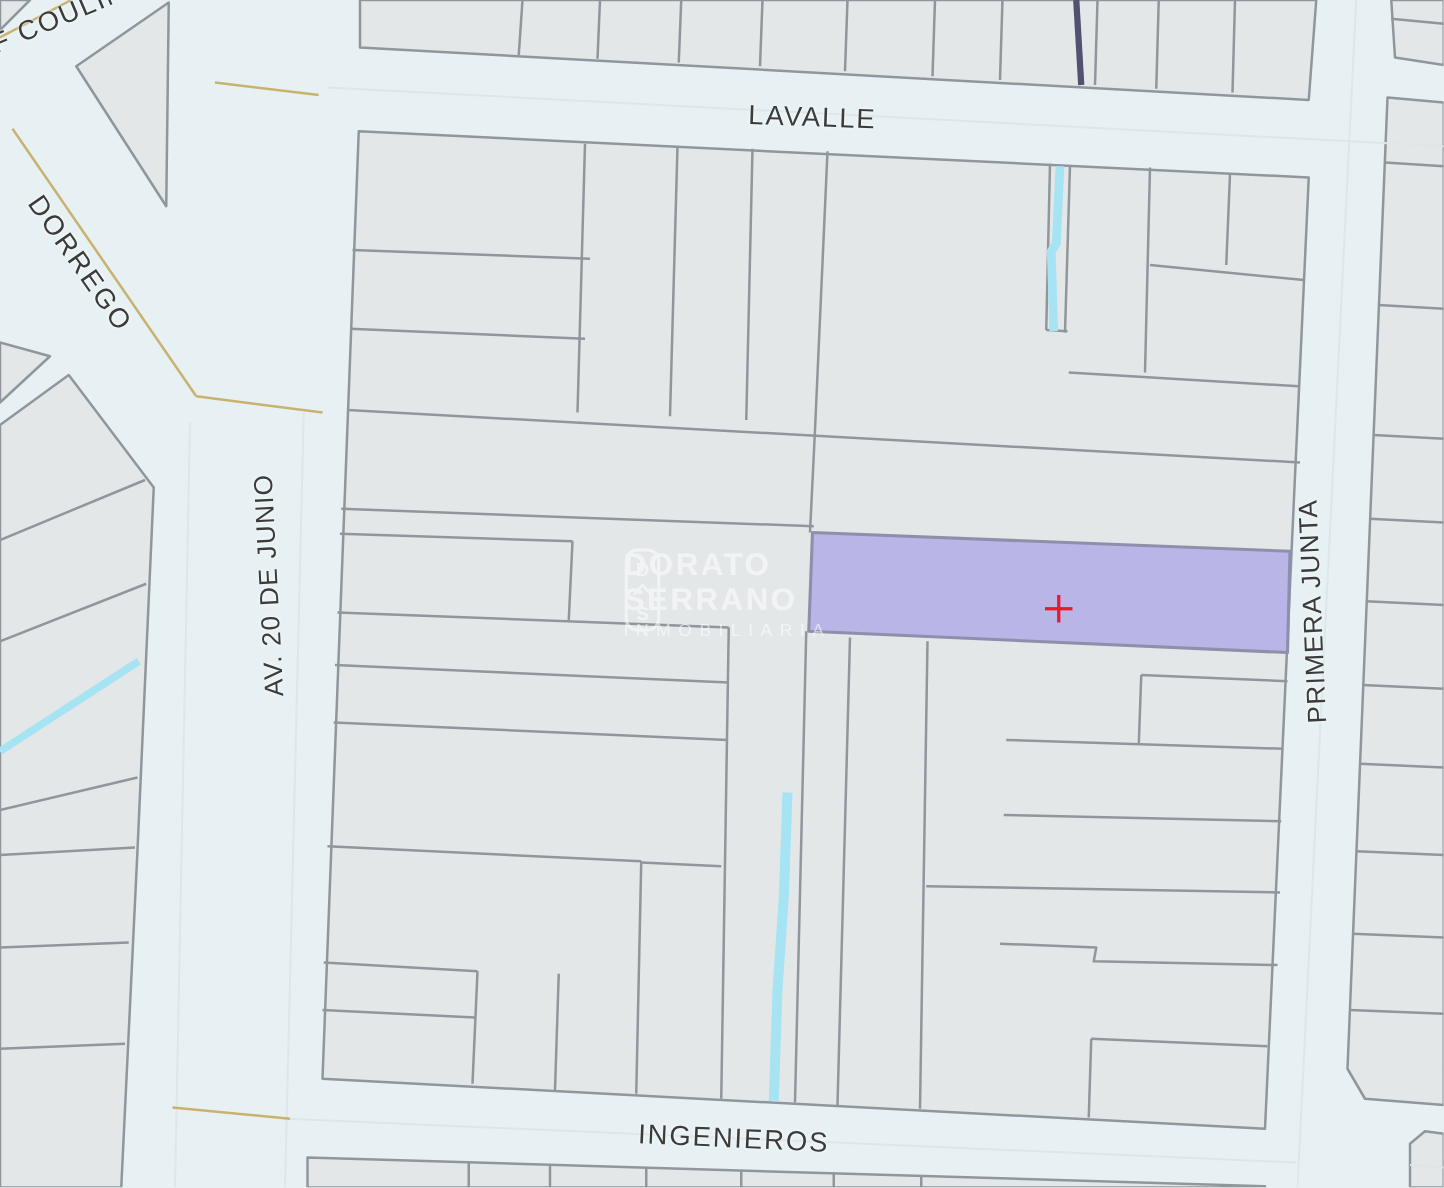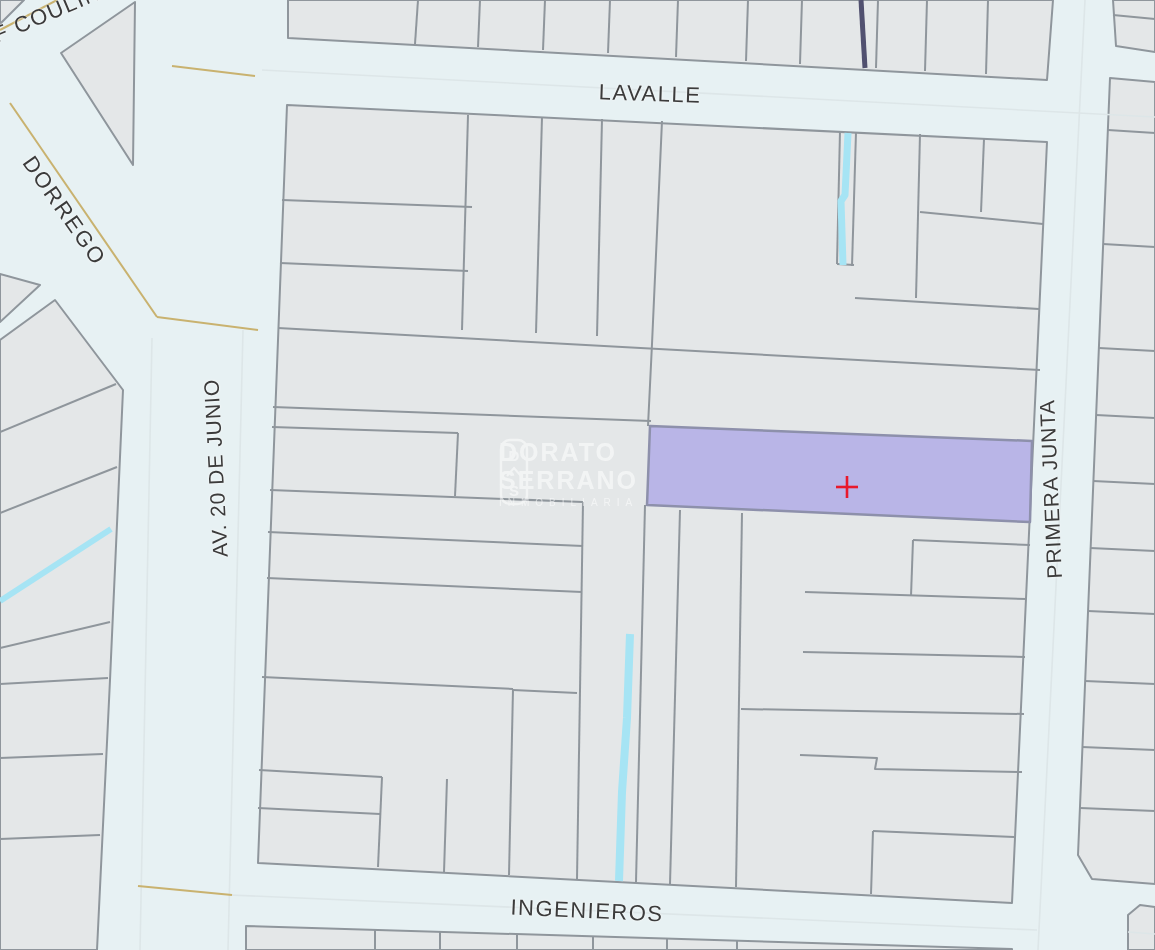--- a/index.html
+++ b/index.html
@@ -19,21 +19,21 @@
     white-space:nowrap;transform-origin:center;
     text-shadow:0 0 3px rgba(255,255,255,.85),0 0 1px rgba(255,255,255,.85);
   }
   .street-label.vert{font-size:21px;letter-spacing:1px;}
   .watermark{
     position:absolute;left:499px;top:438px;display:flex;align-items:center;gap:13px;
     opacity:.55;color:var(--watermark-white);pointer-events:none;
   }
   .wm-text{display:flex;flex-direction:column;line-height:1.12;}
   .wm-main{font-weight:bold;font-size:25px;letter-spacing:2px;}
-  .wm-sub{font-size:10px;letter-spacing:6px;margin-top:3px;}
+  .wm-sub{font-size:14px;letter-spacing:6px;margin-top:3px;}
   .wm-letter{font-family:"Liberation Sans",sans-serif;font-size:15px;font-weight:bold;fill:#fff;text-anchor:middle;}
 </style>
 </head>
 <body>
 
 <div class="map-canvas">
   <svg width="1155" height="950" viewBox="0 0 1155 950">
 
     <g>
       <path class="parcel" d="M0,0 L24,0 L0,24 Z"></path>

